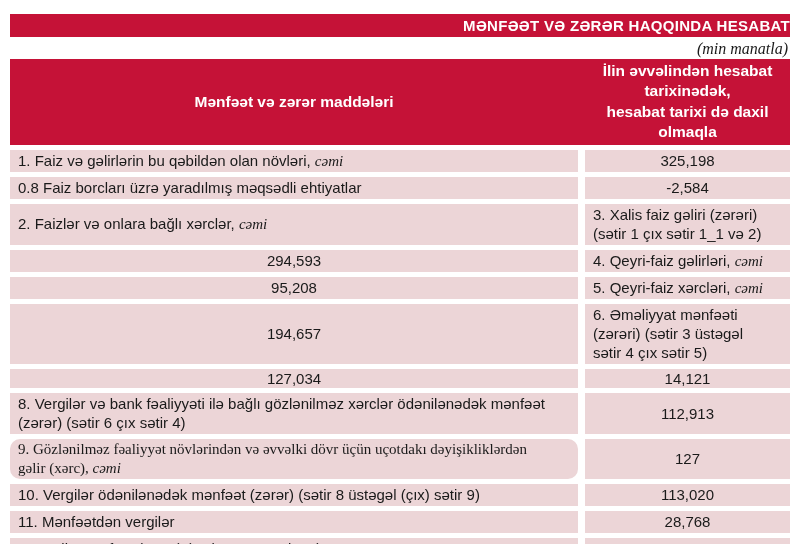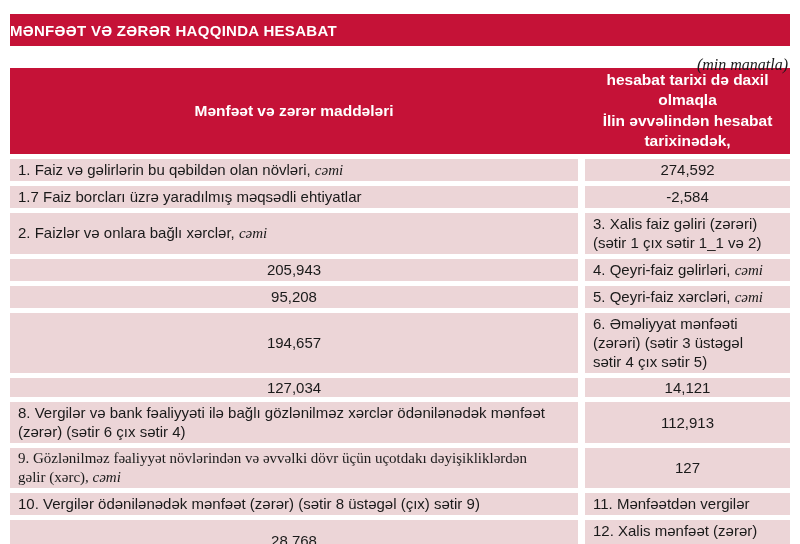--- a/index.html
+++ b/index.html
@@ -10,97 +10,97 @@
     --colgap:7px;
   }
   *{box-sizing:border-box;margin:0;padding:0;}
   html,body{background:#ffffff;}
   body{
     width:800px;height:544px;overflow:hidden;
     font-family:"Liberation Sans",sans-serif;color:var(--ink);
   }
   .page{padding:14px 10px 0 10px;}
   .banner{
-    background:var(--red);color:#fff;height:32px;
-    display:flex;align-items:center;justify-content:flex-start;
+    background:var(--red);color:#fff;height:23px;
+    display:flex;align-items:center;justify-content:flex-end;
     font-weight:bold;font-size:15px;letter-spacing:.3px;
   }
   .units{
     text-align:right;font-family:"Liberation Serif",serif;
-    font-style:italic;font-size:16px;padding:10px 2px 2px 0;height:22px;
+    font-style:italic;font-size:16px;padding:3px 2px 2px 0;height:22px;
   }
   .thead{
     background:var(--red);color:#fff;
     display:grid;grid-template-columns:1fr var(--col2);column-gap:var(--colgap);
     min-height:44px;
   }
   .th{
     display:flex;flex-direction:column;align-items:center;justify-content:center;
     font-weight:bold;font-size:15.5px;line-height:1.32;text-align:center;padding:2px 4px;
   }
   .tbody{
     margin-top:5px;
     display:grid;grid-template-columns:1fr var(--col2);
     gap:5px var(--colgap);
   }
   .cell{background:var(--pink);}
   .cell-label{
     display:flex;align-items:center;
     padding:1px 22px 1px 8px;font-size:15px;line-height:19px;
   }
-  .cell-label.serif{font-family:"Liberation Serif",serif;}
+  .cell-label.serif{font-family:"Liberation Serif",serif;border-radius:10px;}
   .lbl-italic{font-style:italic;font-family:"Liberation Serif",serif;}
   .cell-value{
     display:flex;align-items:center;justify-content:center;
     font-size:15px;line-height:19px;
   }
 </style>
 </head>
 <body>
 
 <div class="page">
 
   <div class="banner">
     <span>MƏNFƏƏT VƏ ZƏRƏR HAQQINDA HESABAT</span>
   </div>
 
   <div class="units">(min manatla)</div>
 
   <div class="thead">
     <div class="th">Mənfəət və zərər maddələri</div>
     <div class="th">
+      <span>İlin əvvəlindən hesabat tarixinədək,</span>
       <span>hesabat tarixi də daxil olmaqla</span>
-      <span>İlin əvvəlindən hesabat tarixinədək,</span>
     </div>
   </div>
 
   <div class="tbody" id="table-body">
     <div class="cell cell-label">
       <span><span class="lbl">1. Faiz və gəlirlərin bu qəbildən olan növləri, </span><span class="lbl-italic">cəmi</span></span>
     </div>
     <div class="cell cell-value">
-      <span>274,592</span>
+      <span>325,198</span>
     </div>
 
     <div class="cell cell-label">
-      <span><span class="lbl">1.7 Faiz borcları üzrə yaradılmış məqsədli ehtiyatlar</span><span class="lbl-italic"></span></span>
+      <span><span class="lbl">0.8 Faiz borcları üzrə yaradılmış məqsədli ehtiyatlar</span><span class="lbl-italic"></span></span>
     </div>
     <div class="cell cell-value">
       <span>-2,584</span>
     </div>
 
     <div class="cell cell-label">
       <span><span class="lbl">2. Faizlər və onlara bağlı xərclər, </span><span class="lbl-italic">cəmi</span></span>
     </div>
 
     <div class="cell cell-label">
       <span><span class="lbl">3. Xalis faiz gəliri (zərəri) (sətir 1 çıx sətir 1_1 və 2)</span><span class="lbl-italic"></span></span>
     </div>
     <div class="cell cell-value">
-      <span>205,943</span>
+      <span>294,593</span>
     </div>
 
     <div class="cell cell-label">
       <span><span class="lbl">4. Qeyri-faiz gəlirləri, </span><span class="lbl-italic">cəmi</span></span>
     </div>
     <div class="cell cell-value">
       <span>95,208</span>
     </div>
 
     <div class="cell cell-label">
@@ -131,20 +131,23 @@
     <div class="cell cell-label serif">
       <span><span class="lbl">9. Gözlənilməz fəaliyyət növlərindən və əvvəlki dövr üçün uçotdakı dəyişikliklərdən gəlir (xərc), </span><span class="lbl-italic">cəmi</span></span>
     </div>
     <div class="cell cell-value">
       <span>127</span>
     </div>
 
     <div class="cell cell-label">
       <span><span class="lbl">10. Vergilər ödənilənədək mənfəət (zərər) (sətir 8 üstəgəl (çıx) sətir 9)</span><span class="lbl-italic"></span></span>
     </div>
+    <div class="cell cell-value">
+      <span>113,020</span>
+    </div>
 
     <div class="cell cell-label">
       <span><span class="lbl">11. Mənfəətdən vergilər</span><span class="lbl-italic"></span></span>
     </div>
     <div class="cell cell-value">
       <span>28,768</span>
     </div>
 
     <div class="cell cell-label">
       <span><span class="lbl">12. Xalis mənfəət (zərər) (sətir 10 çıx sətir 11)</span><span class="lbl-italic"></span></span>

